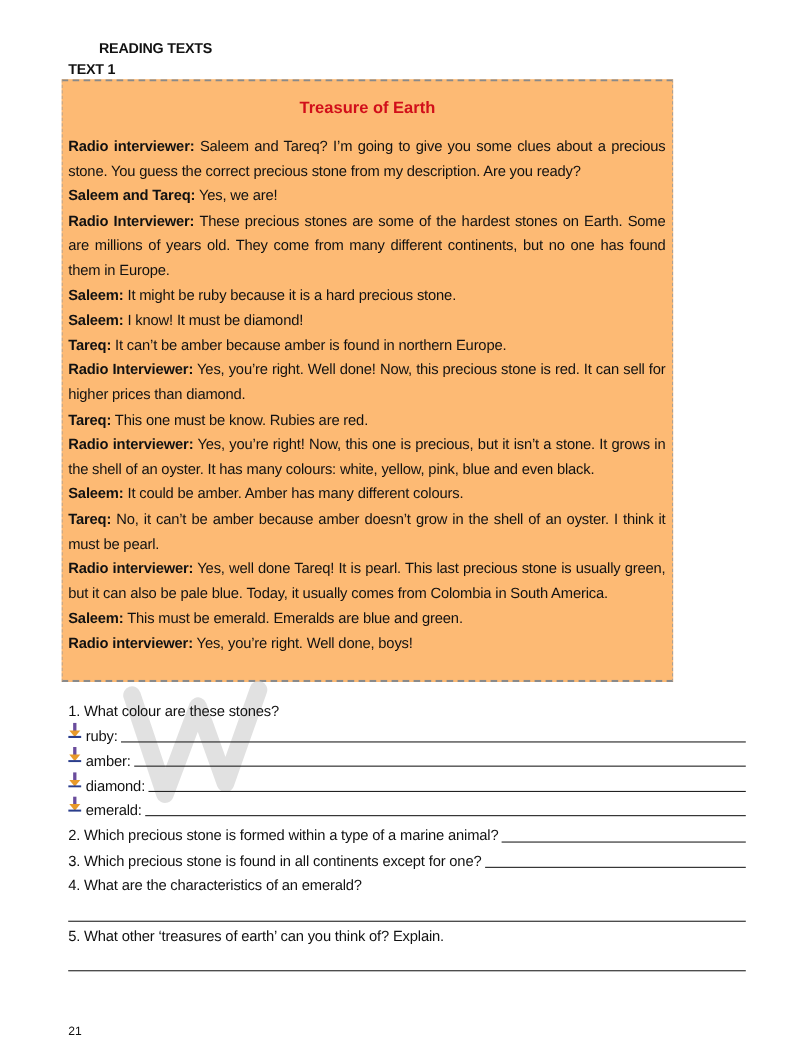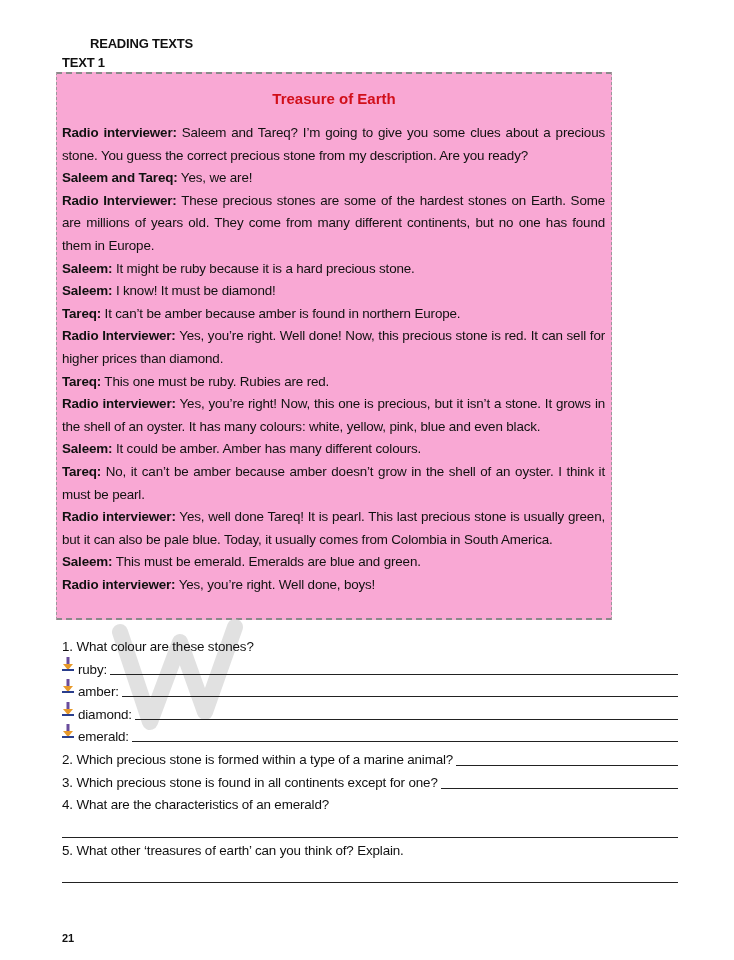--- a/index.html
+++ b/index.html
@@ -6,60 +6,60 @@
   body {
     width: 734px; height: 960px; background: #ffffff; position: relative; overflow: hidden;
     font-family: "Liberation Sans", sans-serif; color: #111;
   }
   .page { position: absolute; left: 0; top: 0; width: 734px; height: 960px; }
   .hdr { position: absolute; left: 62px; font-weight: bold; font-size: 13px; letter-spacing: -0.2px; }
   .hdr.h1 { top: 36px; padding-left: 28px; }
   .hdr.h2 { top: 55px; }
   .box {
     position: absolute; left: 56px; top: 72px; width: 556px; height: 548px;
-    background: #f9a8d4;
+    background: #fdba74;
     border-top: 2px dashed #8a8a8a; border-bottom: 2px dashed #8a8a8a;
     border-left: 1px dashed #9a9a9a; border-right: 1px dashed #9a9a9a;
     box-sizing: border-box;
   }
   .box-title {
     position: absolute; left: 0; right: 0; top: 16px; text-align: center;
     color: #d10f1a; font-weight: bold; font-size: 15px;
   }
   .dialogue { position: absolute; left: 5px; right: 6px; top: 48px; font-size: 13.4px; line-height: 22.6px; }
   .line { text-align: justify; margin: 0; letter-spacing: -0.15px; }
   .line .spk { font-weight: bold; }
   .questions { position: absolute; left: 62px; top: 636px; width: 616px; font-size: 13.4px; line-height: 22.6px; letter-spacing: -0.15px; }
   .q { display: flex; align-items: center; white-space: nowrap; }
   .q .blank { flex: 1; border-bottom: 1px solid #222; height: 15px; margin-left: 3px; margin-bottom: 4px; }
   .bullet { display: flex; white-space: nowrap; }
   .bullet .arrow { width: 12px; height: 14px; margin-right: 4px; position: relative; top: -2px; }
   .bullet .blank { flex: 1; border-bottom: 1px solid #222; height: 15px; margin-left: 3px; margin-bottom: 4px; }
   .fullblank { border-bottom: 1px solid #222; height: 20px; margin-bottom: 2px; }
-  .pageno { position: absolute; left: 62px; top: 932px; font-size: 11px; font-weight: bold; }
+  .pageno { position: absolute; left: 62px; top: 932px; font-size: 11px; font-weight: normal; }
   .watermark { position: absolute; left: 110px; top: 612px; width: 150px; height: 120px; pointer-events: none; }
 </style>
 </head>
 <body>
 
 <div class="page">
   <div class="hdr h1">READING TEXTS</div>
   <div class="hdr h2">TEXT 1</div>
 
   <div class="box">
     <div class="box-title">Treasure of Earth</div>
     <div class="dialogue">
       <p class="line"><span class="spk">Radio interviewer:</span><span> Saleem and Tareq? I’m going to give you some clues about a precious stone. You guess the correct precious stone from my description. Are you ready?</span></p>
       <p class="line"><span class="spk">Saleem and Tareq:</span><span> Yes, we are!</span></p>
       <p class="line"><span class="spk">Radio Interviewer:</span><span> These precious stones are some of the hardest stones on Earth. Some are millions of years old. They come from many different continents, but no one has found them in Europe.</span></p>
       <p class="line"><span class="spk">Saleem:</span><span> It might be ruby because it is a hard precious stone.</span></p>
       <p class="line"><span class="spk">Saleem:</span><span> I know! It must be diamond!</span></p>
       <p class="line"><span class="spk">Tareq:</span><span> It can’t be amber because amber is found in northern Europe.</span></p>
       <p class="line"><span class="spk">Radio Interviewer:</span><span> Yes, you’re right. Well done! Now, this precious stone is red. It can sell for higher prices than diamond.</span></p>
-      <p class="line"><span class="spk">Tareq:</span><span> This one must be ruby. Rubies are red.</span></p>
+      <p class="line"><span class="spk">Tareq:</span><span> This one must be know. Rubies are red.</span></p>
       <p class="line"><span class="spk">Radio interviewer:</span><span> Yes, you’re right! Now, this one is precious, but it isn’t a stone. It grows in the shell of an oyster. It has many colours: white, yellow, pink, blue and even black.</span></p>
       <p class="line"><span class="spk">Saleem:</span><span> It could be amber. Amber has many different colours.</span></p>
       <p class="line"><span class="spk">Tareq:</span><span> No, it can’t be amber because amber doesn’t grow in the shell of an oyster. I think it must be pearl.</span></p>
       <p class="line"><span class="spk">Radio interviewer:</span><span> Yes, well done Tareq! It is pearl. This last precious stone is usually green, but it can also be pale blue. Today, it usually comes from Colombia in South America.</span></p>
       <p class="line"><span class="spk">Saleem:</span><span> This must be emerald. Emeralds are blue and green.</span></p>
       <p class="line"><span class="spk">Radio interviewer:</span><span> Yes, you’re right. Well done, boys!</span></p>
     </div>
   </div>
 
   <svg class="watermark" viewBox="0 0 150 120">

